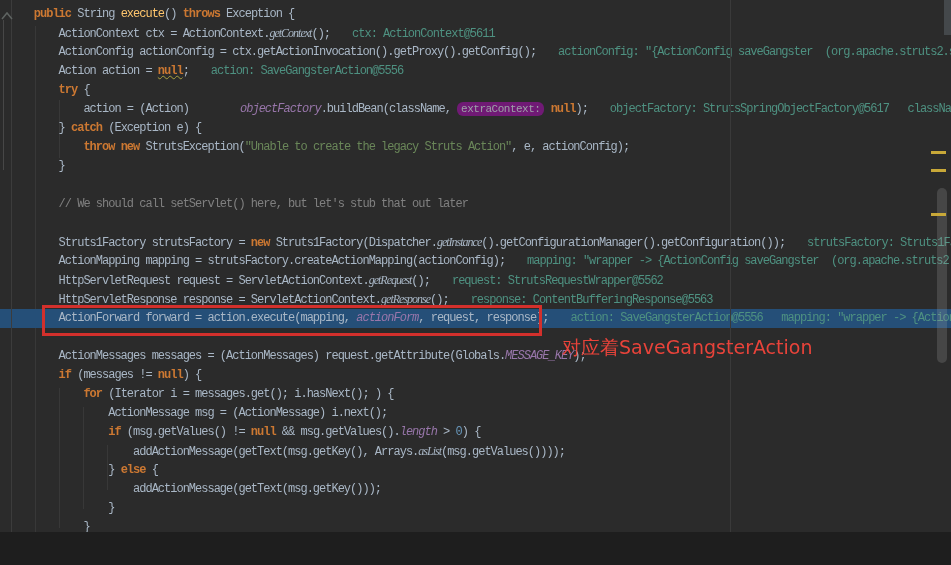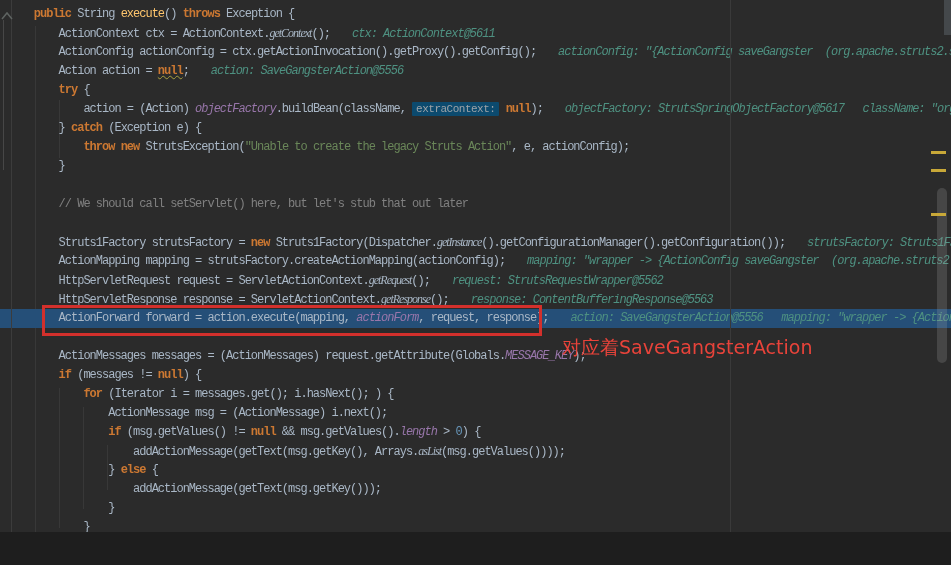--- a/index.html
+++ b/index.html
@@ -20,29 +20,29 @@
     font:12px "Liberation Mono","DejaVu Sans Mono",monospace;
     letter-spacing:-1px;line-height:19px;color:var(--text,#a9b7c6);
   }
   .line{height:19px;white-space:pre;width:951px;box-sizing:border-box;margin-left:-9px;padding-left:9px;}
   .line.exec{background:var(--exec,#254f78);}
   .k{color:var(--keyword,#cc7832);font-weight:bold;}
   .d{color:var(--text,#a9b7c6);}
   .s{color:var(--string,#6a8759);}
   .c{color:var(--comment,#808080);}
   .m{color:var(--method,#ffc66d);}
-  .f{color:var(--field,#9876aa);font-style:italic;}
+  .f{color:var(--field,#9876aa);font-style:italic;margin-left:45px;}
   .f2{color:var(--field,#9876aa);font-style:italic;}
   .fi{color:var(--field,#9876aa);font-style:italic;}
   .i{font-style:italic;color:var(--text,#a9b7c6);font-family:Liberation Serif, serif;}
   .n{color:var(--keyword,#cc7832);font-weight:bold;text-decoration:underline wavy #a8a03f;text-decoration-thickness:1px;}
   .num{color:var(--number,#6897bb);}
-  .h{color:var(--hint,#4e9181);font-style:italic;margin-left:22px;}
+  .h{color:var(--hint,#4e9181);margin-left:22px;}
   .p{
-    display:inline-block;background:#0c4a6e;color:#9da3a8;border-radius:1px;
+    display:inline-block;background:#701a75;color:#9da3a8;border-radius:6px;
     padding:0 4px;font-size:11px;font-style:normal;letter-spacing:-0.5px;line-height:14px;
   }
 
   
   #red-box{
     position:absolute;left:42px;top:305px;width:494px;height:25px;
     border:3px solid var(--boxred,#d3302c);z-index:4;
   }
   #annotation{
     position:absolute;left:562px;top:336px;z-index:4;

